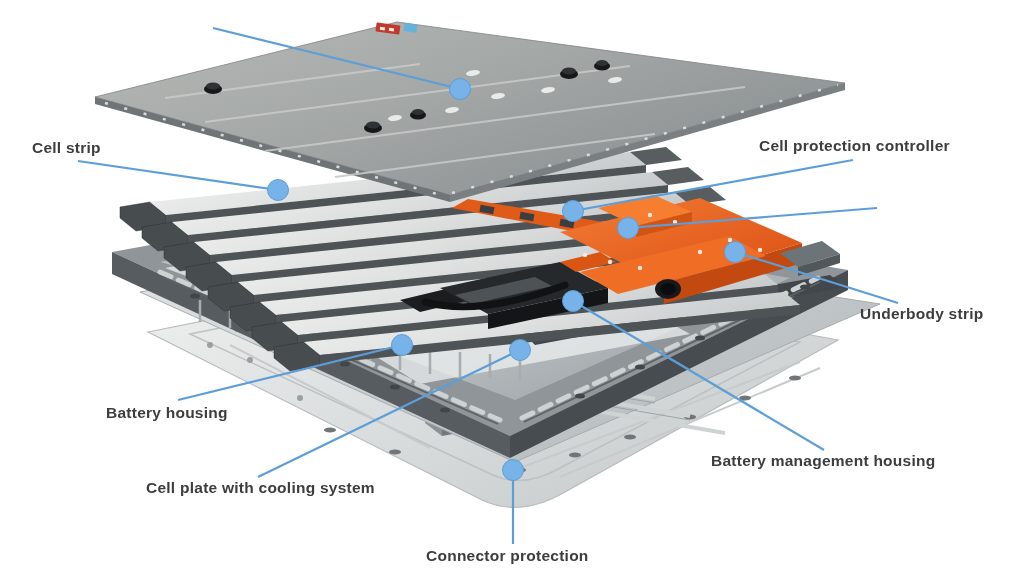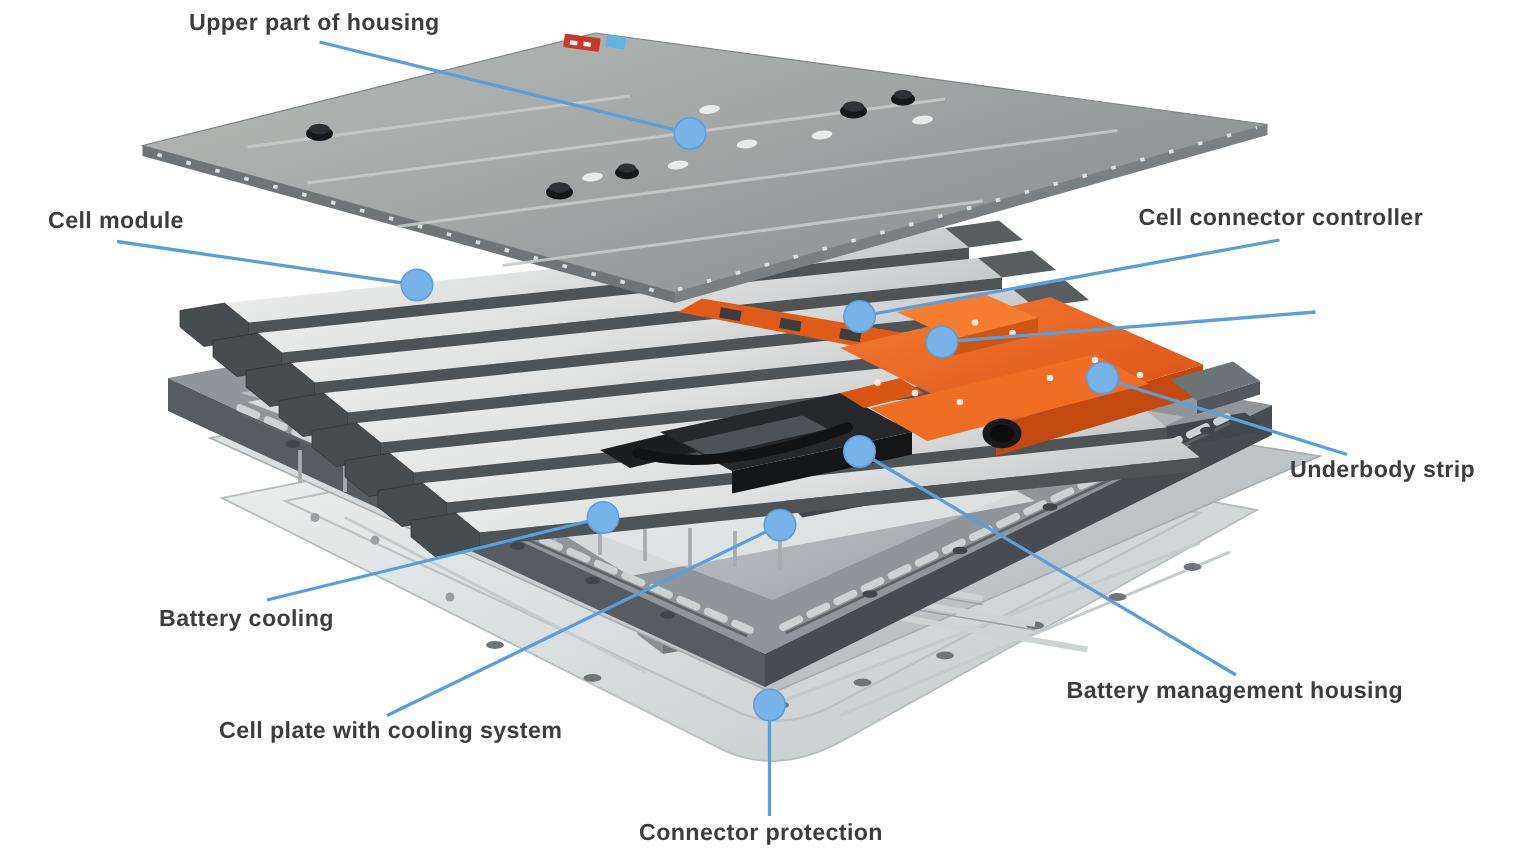--- a/index.html
+++ b/index.html
@@ -281,22 +281,21 @@
     <circle class="dot" cx="573" cy="211" r="10.5"></circle>
     <circle class="dot" cx="628" cy="228" r="10.5"></circle>
     <circle class="dot" cx="735" cy="252" r="10.5"></circle>
     <circle class="dot" cx="402" cy="345" r="10.5"></circle>
     <circle class="dot" cx="520" cy="350" r="10.5"></circle>
     <circle class="dot" cx="573" cy="301" r="10.5"></circle>
     <circle class="dot" cx="513" cy="470" r="10.5"></circle>
   </g>
 </svg>
 
-<div class="label" style="left:126px;top:7px">Upper part of housing</div>
-<div class="label" style="left:32px;top:139px">Cell module</div>
-<div class="label" style="left:759px;top:137px">Cell connector controller</div>
+<div class="label" style="left:32px;top:139px">Cell strip</div>
+<div class="label" style="left:759px;top:137px">Cell protection controller</div>
 <div class="label" style="left:860px;top:305px">Underbody strip</div>
-<div class="label" style="left:106px;top:404px">Battery cooling</div>
+<div class="label" style="left:106px;top:404px">Battery housing</div>
 <div class="label" style="left:146px;top:479px">Cell plate with cooling system</div>
 <div class="label" style="left:711px;top:452px">Battery management housing</div>
 <div class="label" style="left:426px;top:547px">Connector protection</div>
 
 </div>
 
 </body></html>

